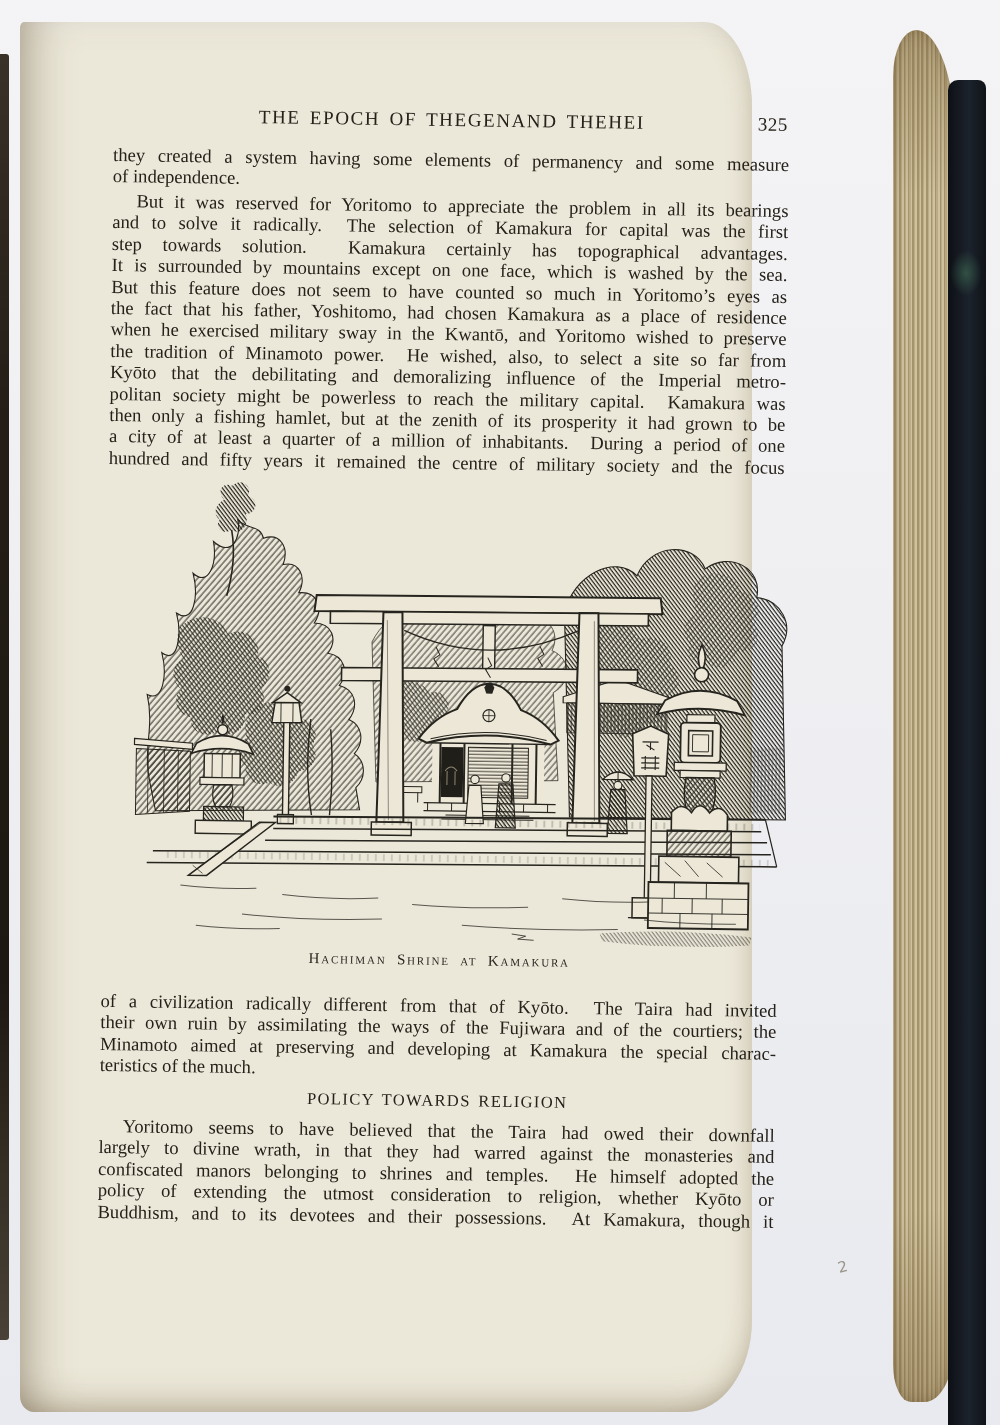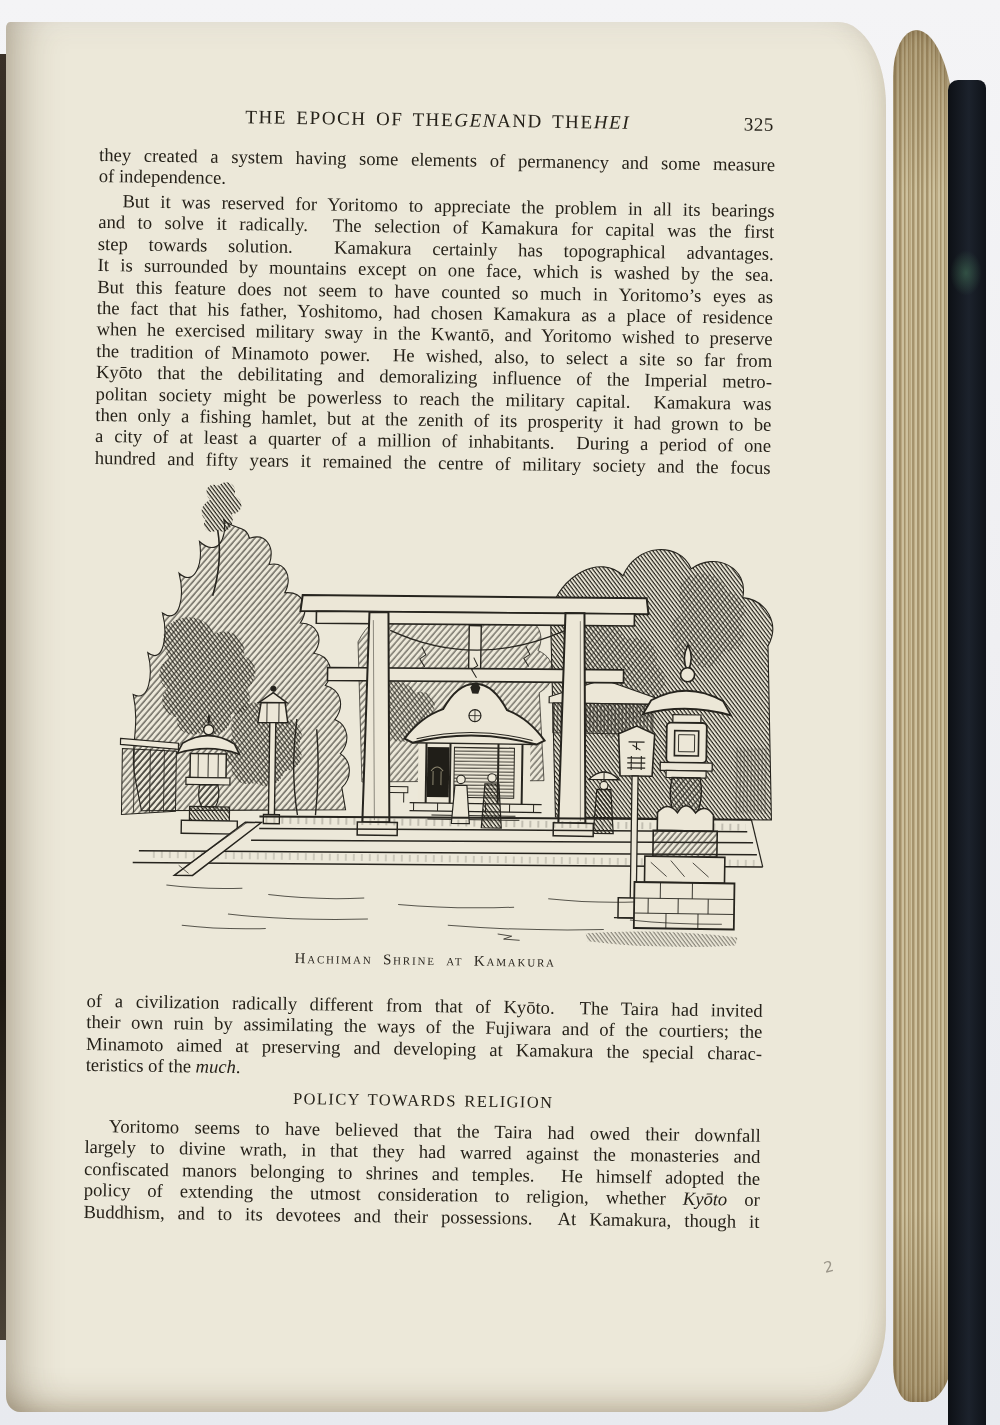--- a/index.html
+++ b/index.html
@@ -30,21 +30,21 @@
     position:absolute;left:948px;top:80px;width:38px;height:1345px;
     background:linear-gradient(90deg,#0d1015,#1c222c 55%,#0f1319);
     border-radius:10px 8px 0 0;
   }
   .cover-thread{
     position:absolute;left:950px;top:250px;width:32px;height:46px;
     background:radial-gradient(ellipse at center,#41705699 0%,rgba(63,110,85,0) 70%);
   }
   
   .page{
-    position:absolute;left:6px;top:22px;width:880px;height:1390px;
+    position:absolute;left:20px;top:22px;width:732px;height:1390px;
     background:
       linear-gradient(180deg,rgba(255,255,250,.5) 0%,rgba(0,0,0,0) 10%,rgba(0,0,0,0) 82%,rgba(150,130,90,.18) 98%),
       linear-gradient(96deg,#d8d1bd 0%,#e8e3d2 4%,#efebdc 26%,#eeead celadon 0,#eeeadc 62%,#e8e3d2 90%,#ded7c3 100%);
     background-color:#ece8d9;
     border-radius:4px 48px 66px 14px / 6px 84px 92px 16px;
     box-shadow:
       inset 32px 0 48px -26px rgba(70,50,25,.42),
       inset -16px 0 28px -18px rgba(110,90,55,.32),
       inset 0 -30px 36px -26px rgba(110,90,55,.38),
       inset 0 18px 24px -20px rgba(255,255,255,.75);
@@ -56,21 +56,21 @@
     color:#26221a;
   }
   .block{position:absolute;left:0;width:676px;}
   .hdr{top:2px;display:flex;align-items:baseline;justify-content:center;position:absolute;width:676px;
     font-size:19px;letter-spacing:1.6px;word-spacing:3px;white-space:nowrap;}
   .pageno{position:absolute;right:2px;top:2px;font-size:19px;letter-spacing:.5px;}
   .bodytext{font-size:18.6px;line-height:21.4px;}
   .tline{text-align:justify;text-align-last:justify;white-space:normal;}
   .tline.nj{text-align-last:left;}
   .tline.ind{text-indent:24px;}
-  .it{font-style:italic;}
+  .it{}
   .p1{top:42px;} .p2{top:88px;} .p3{top:888px;} .p4{top:1013px;}
   .figure{top:374px;left:28px;width:660px;height:462px;position:absolute;}
   .caption{top:845px;text-align:center;font-variant:small-caps;font-size:15px;
     letter-spacing:1.8px;word-spacing:5px;color:#2b2720;}
   .secthead{top:984px;text-align:center;font-size:16.5px;letter-spacing:1.4px;word-spacing:2px;}
   .pencil{position:absolute;left:818px;top:1236px;font-size:15px;color:#9b968a;
     transform:rotate(-14deg);font-family:"DejaVu Sans",sans-serif;}
 </style>
 </head>
 <body>

